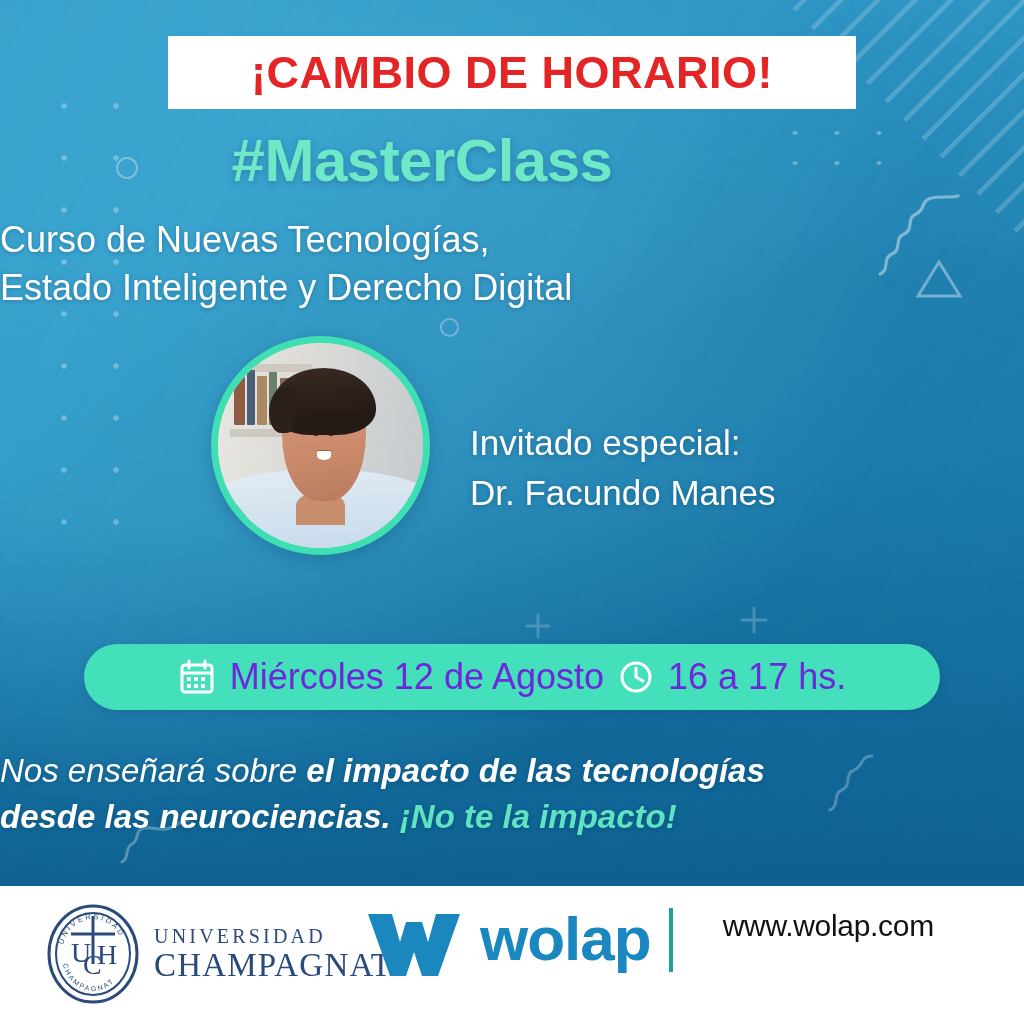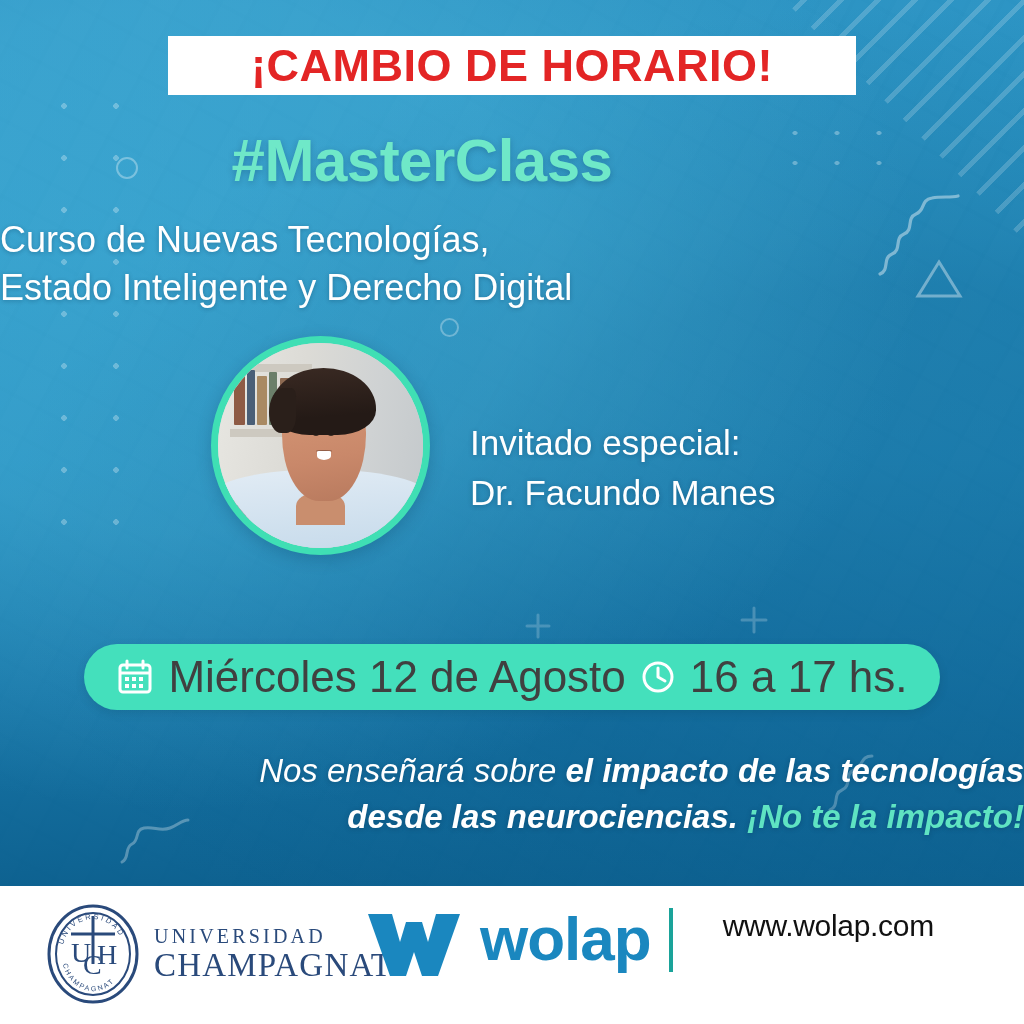--- a/index.html
+++ b/index.html
@@ -71,21 +71,21 @@
     clip-path:polygon(100% 0, 0 0, 100% 100%);
   }
   .dots-sm {
     right:120px; top:118px; width:130px; height:64px;
     background-image:radial-gradient(rgba(255,255,255,.30) 2.4px, rgba(255,255,255,0) 2.8px);
     background-size:42px 30px;
   }
 
   
   .banner {
-    position:absolute; left:168px; top:36px; width:688px; height:59px;
+    position:absolute; left:168px; top:36px; width:688px; height:73px;
     background:#ffffff; display:flex; align-items:center; justify-content:center;
   }
   .banner-text {
     color:#e32525; font-weight:bold; font-size:45px; letter-spacing:.5px;
     font-family:"Liberation Sans", sans-serif; white-space:nowrap;
   }
 
   
   .mc {
     position:absolute; left:0; top:126px; width:844px; text-align:center;
@@ -159,26 +159,26 @@
     text-shadow:0 1px 5px rgba(0,40,70,.30);
   }
 
   
   .pill {
     position:absolute; left:84px; top:644px; width:856px; height:66px;
     background:#44e0bc; border-radius:33px;
     display:flex; align-items:center; justify-content:center; gap:14px;
     box-shadow:0 3px 10px rgba(0,50,70,.16);
   }
-  .pill-text { color:#404040; font-size:44px; font-weight:normal; white-space:nowrap; }
+  .pill-text { color:#6d28d9; font-size:36px; font-weight:normal; white-space:nowrap; }
   .pill-ico { display:inline-flex; align-items:center; }
 
   
   .tag {
-    position:absolute; left:0; top:748px; width:1024px; text-align:right;
+    position:absolute; left:0; top:748px; width:1024px; text-align:left;
     color:#ffffff; font-size:33px; line-height:46px; font-style:italic;
     text-shadow:0 1px 5px rgba(0,40,70,.3);
   }
   .tag b { font-weight:bold; }
   .tag .mint { color:#5fe3c2; font-weight:bold; }
 
   
   .footer {
     position:absolute; left:0; top:886px; width:1024px; height:138px;
     background:#ffffff; display:flex; align-items:center;

